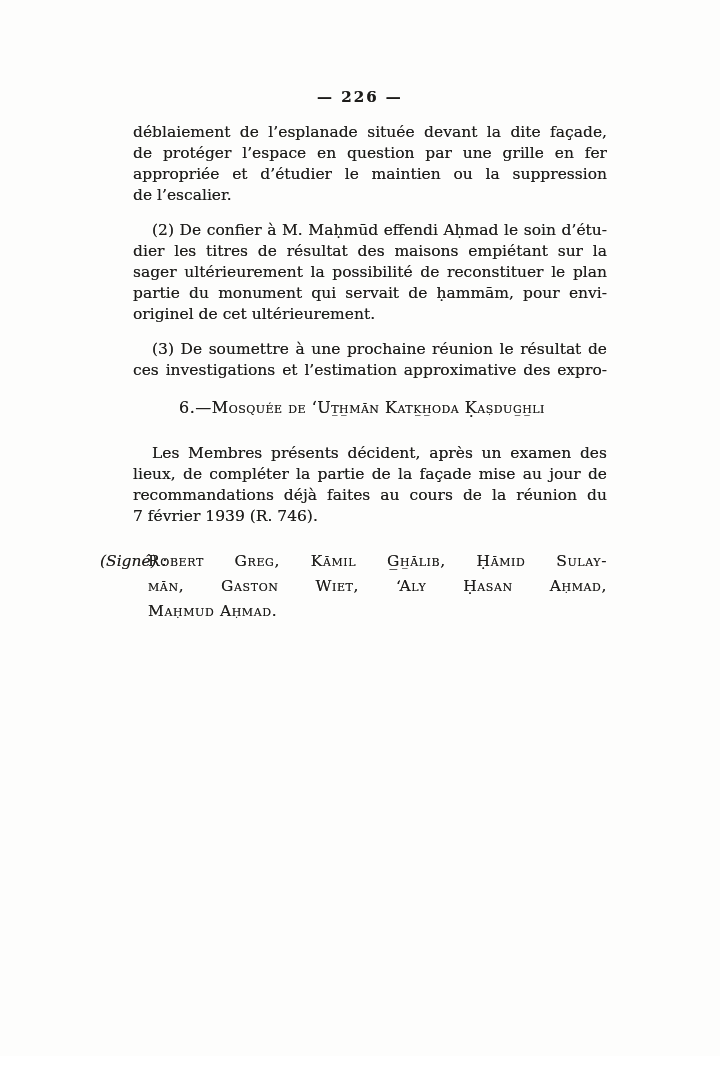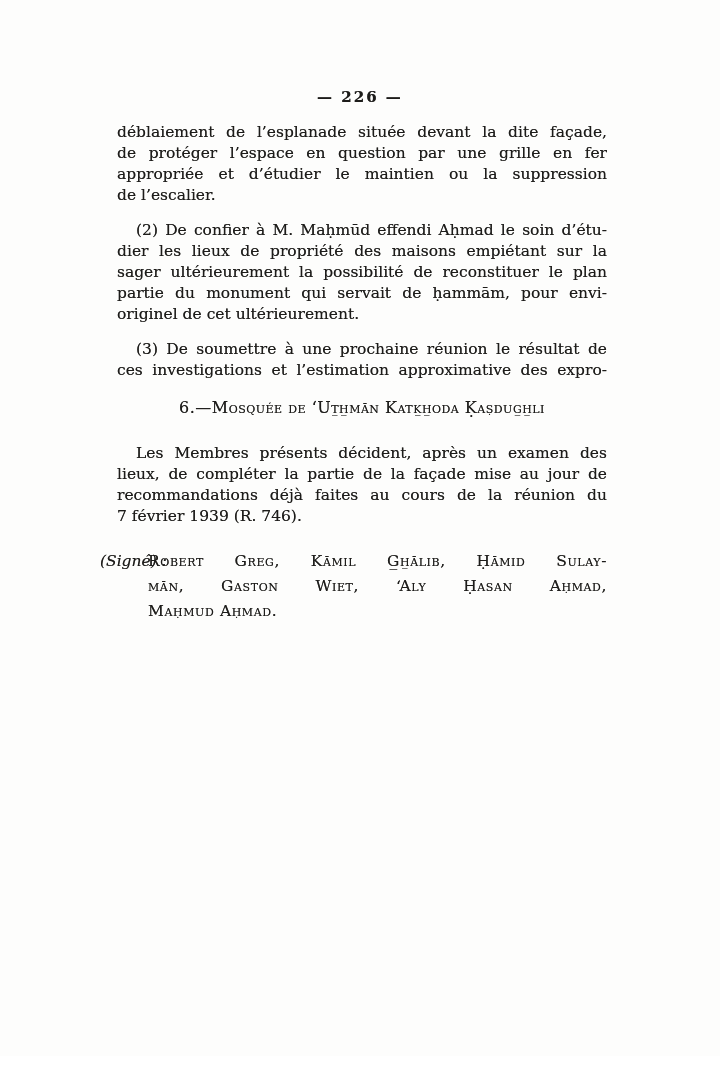--- a/index.html
+++ b/index.html
@@ -28,21 +28,21 @@
     font-weight: bold;
     font-size: 15px;
     letter-spacing: 2px;
   }
   .body-block {
     position: absolute;
     top: 122px;
     left: 117px;
     width: 490px;
   }
-  .para { margin: 0 0 14px 0; }
+  .para { margin: 0 0 14px 16px; }
   .line {
     display: block;
     height: 21px;
     overflow: hidden;
     text-align: justify;
     text-align-last: justify;
   }
   .line.last {
     text-align: left;
     text-align-last: left;
@@ -85,21 +85,21 @@
 
     <div class="para">
       <span class="line">déblaiement de l’esplanade située devant la dite façade,</span>
       <span class="line">de protéger l’espace en question par une grille en fer</span>
       <span class="line">appropriée et d’étudier le maintien ou la suppression</span>
       <span class="line last">de l’escalier.</span>
     </div>
 
     <div class="para">
       <span class="line indent">(2) De confier à M. Maḥmūd effendi Aḥmad le soin d’étu-</span>
-      <span class="line">dier les lieux de propriété des maisons empiétant sur la</span>
+      <span class="line">dier les titres de résultat des maisons empiétant sur la</span>
       <span class="line">sager ultérieurement la possibilité de reconstituer le plan</span>
       <span class="line">partie du monument qui servait de ḥammām, pour envi-</span>
       <span class="line last">originel de cet ultérieurement.</span>
     </div>
 
     <div class="para">
       <span class="line indent">(3) De soumettre à une prochaine réunion le résultat de</span>
       <span class="line">ces investigations et l’estimation approximative des expro-</span>
     </div>
 

